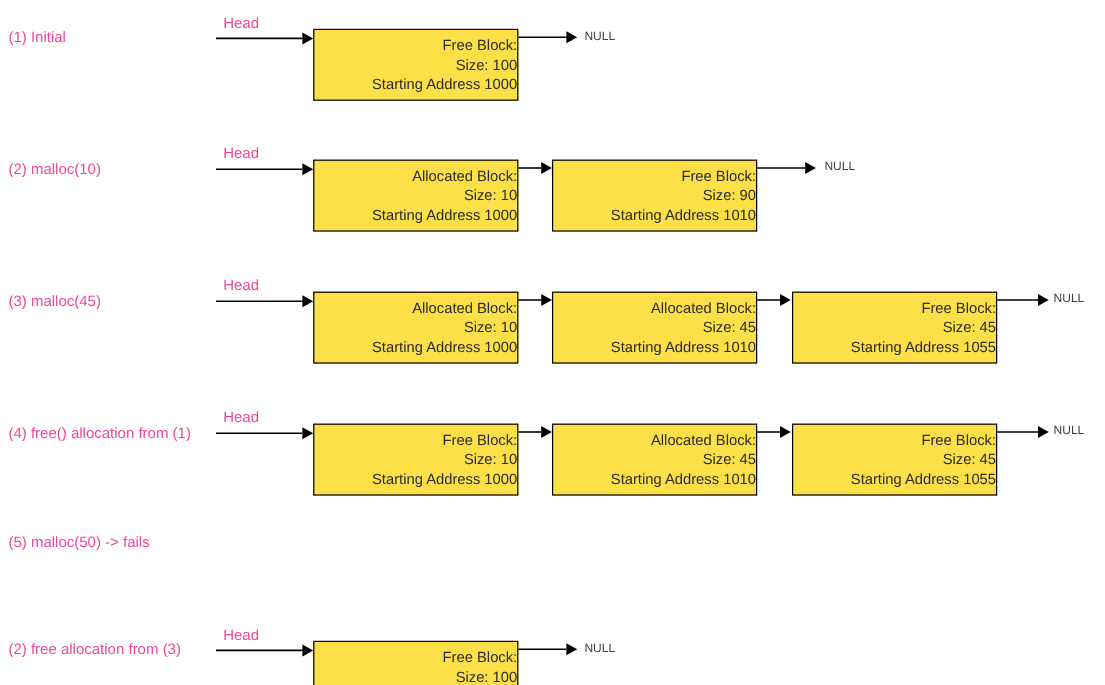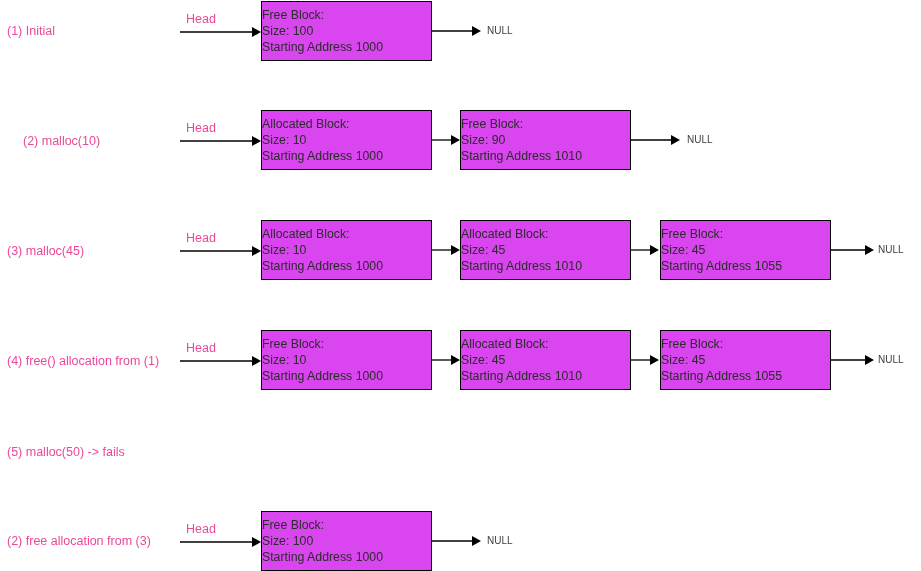--- a/index.html
+++ b/index.html
@@ -46,26 +46,27 @@
     position: absolute;
     font-size: 10px;
     line-height: 14px;
     color: #404040;
     white-space: nowrap;
   }
   .block {
     position: absolute;
     box-sizing: border-box;
     border: 1.3px solid #000000;
-    background: #d946ef;
+    background: #fde047;
     display: flex;
     flex-direction: column;
-    align-items: flex-start;
+    align-items: flex-end;
     justify-content: center;
     text-align: center;
+    margin-top: 23px;
   }
   .block-line {
     font-size: 12.3px;
     line-height: 16px;
     color: #2b2b2b;
     white-space: nowrap;
   }
   .arrow-svg {
     position: absolute;
     overflow: visible;
@@ -97,21 +98,21 @@
       <div class="block-line">Starting Address 1000</div>
     </div>
     <svg class="arrow-svg" style="left:432px; top:23px;" width="50" height="16">
       <line class="arrow-line" x1="0" y1="8" x2="40" y2="8"></line>
       <polygon class="arrow-head" points="40,3 49,8 40,13"></polygon>
     </svg>
     <div class="null-label" style="left:487px; top:24px;">NULL</div>
   </div>
 
   <div class="row" style="top:0px;">
-    <div class="step-label" style="left:23px; top:134px;">(2) malloc(10)</div>
+    <div class="step-label" style="left:7px; top:134px;">(2) malloc(10)</div>
     <div class="head-label" style="left:186px; top:121px;">Head</div>
     <svg class="arrow-svg" style="left:180px; top:133px;" width="82" height="16">
       <line class="arrow-line" x1="0" y1="8" x2="72" y2="8"></line>
       <polygon class="arrow-head" points="72,3 81,8 72,13"></polygon>
     </svg>
     <div class="block" style="left:261px; top:110px; width:171px; height:60px;">
       <div class="block-line">Allocated Block:</div>
       <div class="block-line">Size: 10</div>
       <div class="block-line">Starting Address 1000</div>
     </div>

